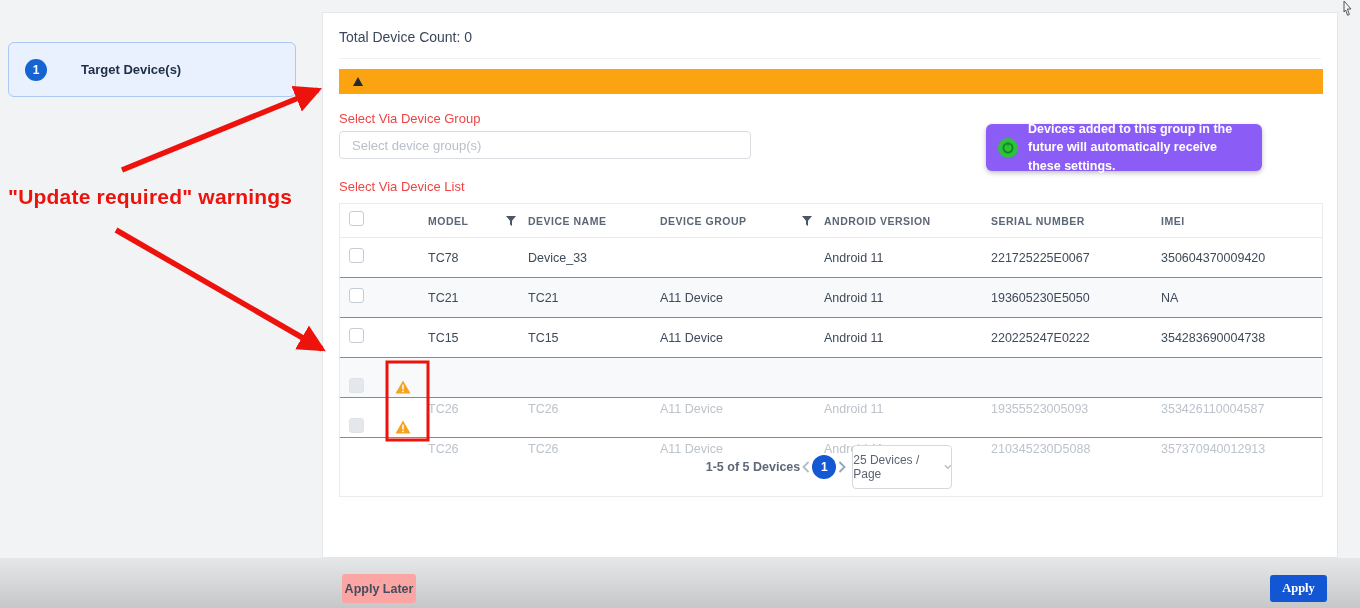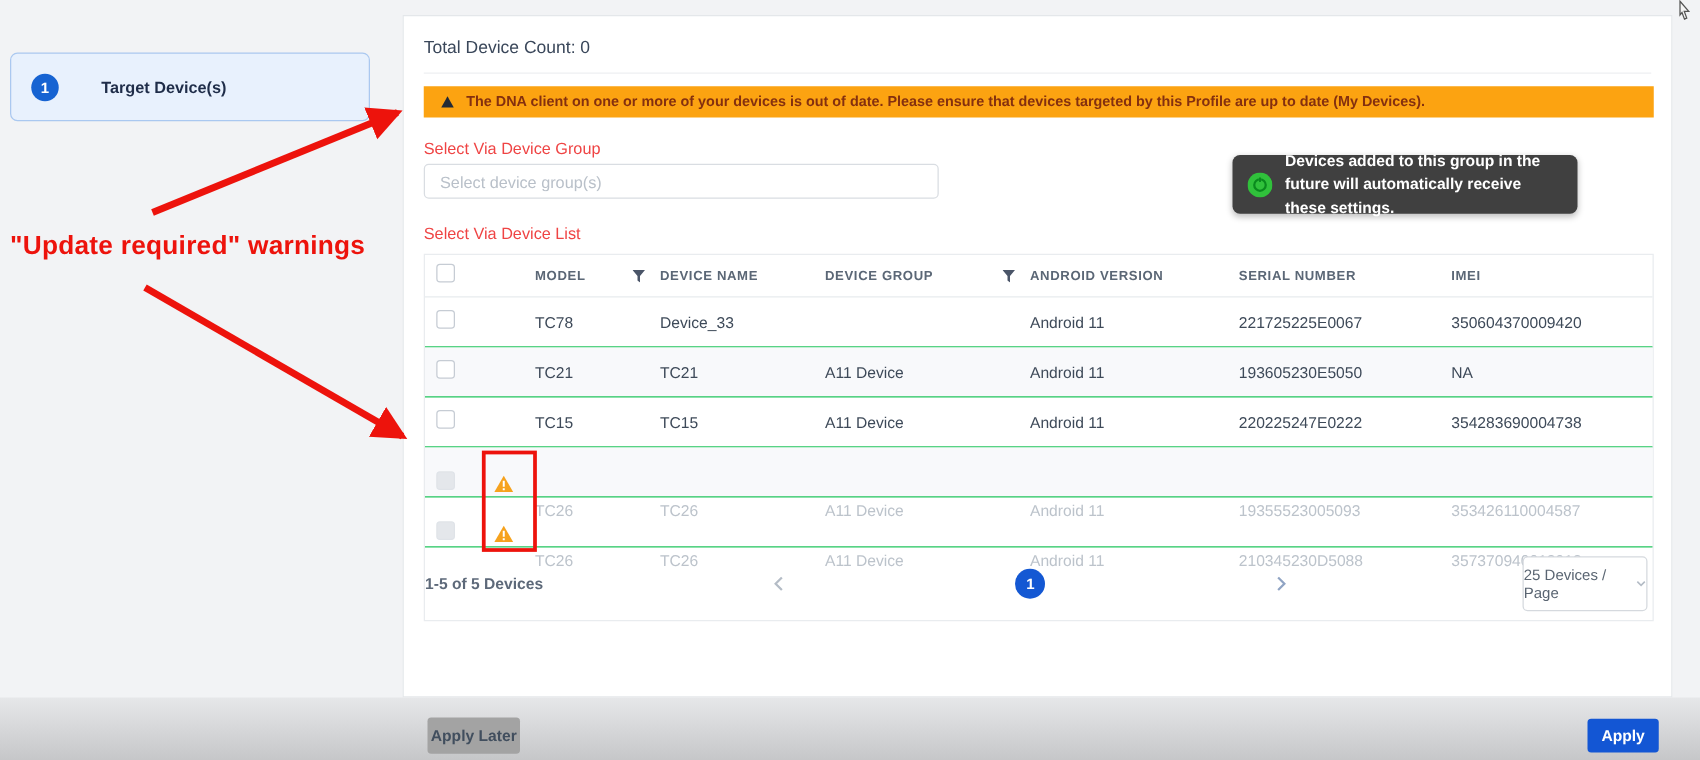--- a/index.html
+++ b/index.html
@@ -36,61 +36,61 @@
   .section-label { position:absolute; left:16px; font-size:13px; font-weight:normal; color:#ef4444; }
   .lbl-group { top:98px; }
   .lbl-list  { top:166px; }
 
   .group-input { position:absolute; left:16px; top:118px; width:412px; height:28px;
     border:1px solid #d9dde2; border-radius:4px; padding:0 12px; font-size:13px;
     color:#3e4a59; font-family:"Liberation Sans", sans-serif; outline:none; }
   .group-input::placeholder { color:#b9c0c9; }
 
   .tooltip { position:absolute; left:663px; top:111px; width:276px; height:47px;
-    background:#404040; border-radius:6px; display:flex; align-items:center;
+    background:#8b5cf6; border-radius:6px; display:flex; align-items:center;
     gap:10px; padding:0 12px 0 12px; box-shadow:0 2px 5px rgba(0,0,0,.25); }
   .tooltip-text { color:#fff; font-size:12.5px; font-weight:bold; line-height:1.45; }
 
   
   .table { position:absolute; left:16px; top:190px; width:984px; border:1px solid #e9ecef; background:#fff; }
   .tgrid { display:grid; grid-template-columns:52px 36px 100px 132px 164px 167px 170px 1fr; align-items:center; }
   .thead { height:34px; border-bottom:1px solid #e8ebee; }
   .th { font-size:10.5px; font-weight:bold; letter-spacing:.5px; color:#5b6776;
     display:flex; align-items:center; }
   .th .funnel { margin-left:auto; margin-right:12px; }
   .row { height:40px; border-bottom:1px solid #22c55e; }
   .row.alt { background:#f8f9fb; }
   .cell { font-size:12.5px; color:#3e4a59; }
   .row.disabled .cell { color:#bcc3cb;margin-top:44px; }
   .cb-cell { padding-left:9px; }
   .checkbox { display:inline-block; width:15px; height:15px; border:1.5px solid #c6ccd4;
     border-radius:3px; background:#fff; cursor:pointer; }
   .row.disabled .checkbox { background:#e4e7eb; border-color:#dfe3e8; cursor:default; }
   .warn-cell { padding-left:3px; display:flex; align-items:center; }
 
-  .pagination { height:58px; display:flex; align-items:center; justify-content:space-between;
+  .pagination { height:58px; display:flex; align-items:center; justify-content:center;
     padding-right:4px; }
   .pg-range { font-size:12.5px; font-weight:bold; color:#5d6979; }
   .pg-chev { background:none; border:none; cursor:pointer; display:flex; align-items:center; padding:2px; }
   .pg-page { width:24px; height:24px; border-radius:50%; background:#1458d3; color:#fff;
     font-size:12px; font-weight:bold; border:none; display:flex; align-items:center;
     justify-content:center; cursor:pointer; }
   .pg-size { width:100px; height:44px; border:1px solid #d5d9de; border-radius:4px; background:#fff;
     display:flex; align-items:center; justify-content:center; gap:7px; cursor:pointer; margin-left:4px; }
   .pg-size span { font-size:12px; color:#5a6572; }
 
   
   .footer { position:absolute; left:0; top:558px; width:1360px; height:50px;
     background:linear-gradient(#e6e7e9, #c6c7c9); }
   .btn-apply-later { position:absolute; left:342px; top:574px; width:74px; height:29px;
-    background:#a3a3a3; border:none; border-radius:3px; font-size:12.5px; font-weight:bold;
+    background:#fca5a5; border:none; border-radius:3px; font-size:12.5px; font-weight:bold;
     color:#414e5e; cursor:pointer; font-family:"Liberation Sans", sans-serif; }
   .btn-apply { position:absolute; left:1270px; top:575px; width:57px; height:27px;
     background:#1356d4; border:none; border-radius:3px; font-size:12.5px; font-weight:bold;
-    color:#fff; cursor:pointer; font-family:Liberation Sans, sans-serif; }
+    color:#fff; cursor:pointer; font-family:Liberation Serif, serif; }
 
   .cursor-glyph { position:absolute; left:1341px; top:0px; }
 </style>
 </head>
 <body>
 
 <div class="page">
 
   <div class="step-card">
     <div class="step-circle">1</div>
@@ -109,21 +109,20 @@
     <line x1="116" y1="230" x2="322" y2="349" stroke="#ed130c" stroke-width="5.5" marker-end="url(#arrowhead)"></line>
     <rect x="387" y="362" width="41" height="78" fill="none" stroke="#ed130c" stroke-width="3"></rect>
   </svg>
 
   <div class="card">
     <div class="card-title">Total Device Count: 0</div>
     <div class="title-divider"></div>
 
     <div class="warn-banner">
       <span class="banner-tri"></span>
-      <span class="warn-banner-text">The DNA client on one or more of your devices is out of date. Please ensure that devices targeted by this Profile are up to date (My Devices).</span>
     </div>
 
     <div class="section-label lbl-group">Select Via Device Group</div>
     <input class="group-input" type="text" placeholder="Select device group(s)" style="">
 
     <div class="tooltip">
       <svg width="20" height="20" viewBox="0 0 20 20" style="flex:0 0 20px;">
         <circle cx="10" cy="10" r="10" fill="#30c13b"></circle>
         <path d="M10 10 m-4.6 0 a4.6 4.6 0 1 0 9.2 0 a4.6 4.6 0 1 0 -9.2 0" fill="none" stroke="#0a8a1e" stroke-width="1.8"></path>
         <rect x="9.1" y="3.4" width="1.8" height="4.4" fill="#30c13b"></rect>

